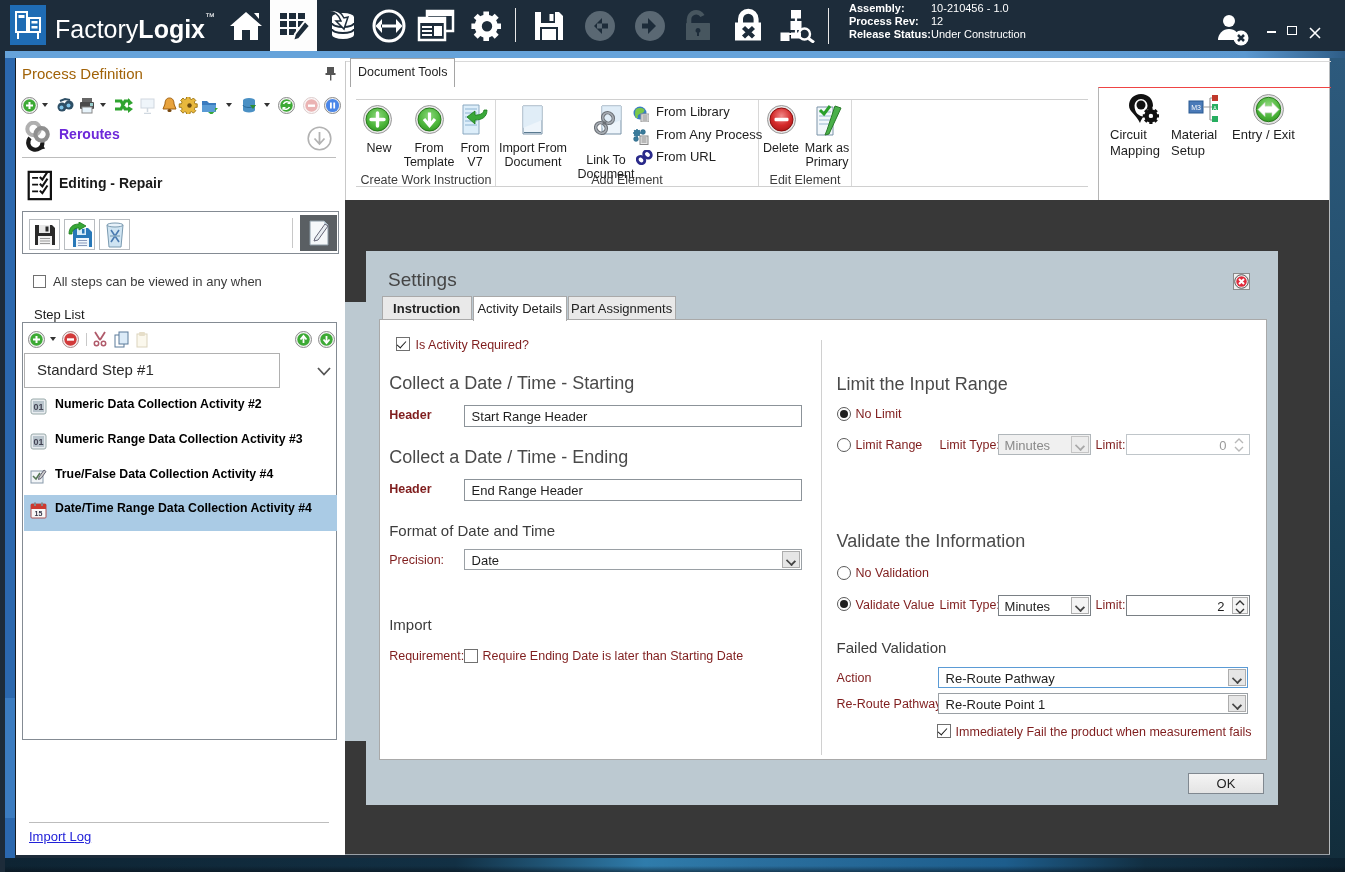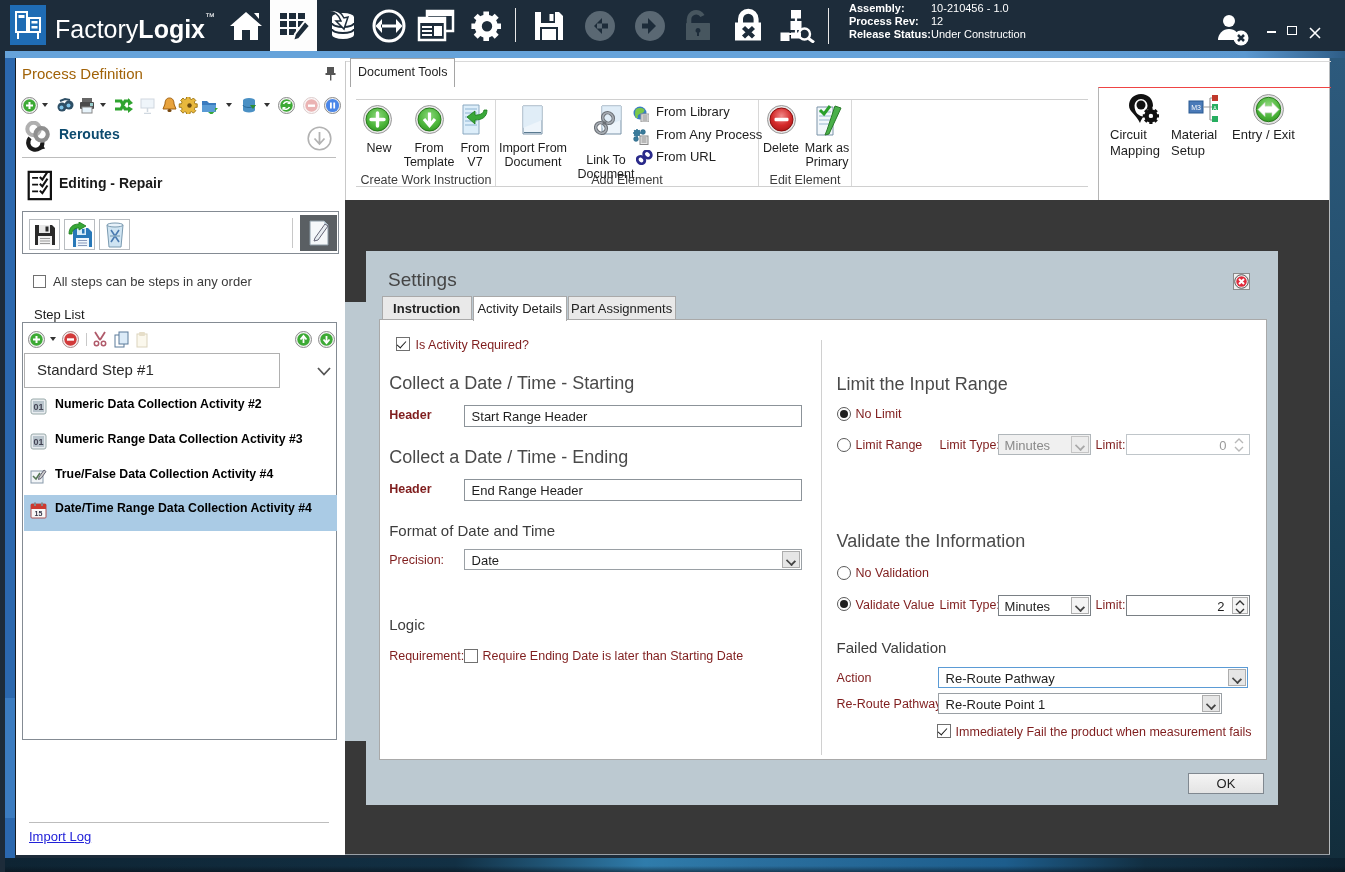--- a/index.html
+++ b/index.html
@@ -278,21 +278,21 @@
         </g>
       </svg>
     </div>
     <div class="abs" id="reroutes" style="left:0px;top:62px;width:330px;height:34px;">
       <svg width="32" height="32" viewBox="0 0 36 36" style="position:absolute;left:6px;top:1px;">
         <circle cx="13" cy="9" r="7" fill="none" stroke="#b0b0b0" stroke-width="4.6"></circle>
         <circle cx="22" cy="15" r="7" fill="none" stroke="#8f8f8f" stroke-width="4.6"></circle>
         <path d="M9 19 a8 8 0 1 0 14 5" fill="none" stroke="#1a1a1a" stroke-width="4.6"></path>
         <path d="M26 31 L18 33 L22 25 Z" fill="#1a1a1a"></path>
       </svg>
-      <div class="abs" style="left:43px;top:6px;font-size:14px;font-weight:bold;color:#0c4a6e;">Reroutes</div>
+      <div class="abs" style="left:43px;top:6px;font-size:14px;font-weight:bold;color:#6d28d9;">Reroutes</div>
       <svg width="25" height="25" viewBox="0 0 25 25" style="position:absolute;left:291px;top:6px;">
         <circle cx="12.5" cy="12.5" r="11.3" fill="none" stroke="#b2b2b2" stroke-width="1.6"></circle>
         <path d="M12.5 6 L12.5 17 M7.5 12.5 L12.5 18 L17.5 12.5" fill="none" stroke="#b2b2b2" stroke-width="1.8"></path>
       </svg>
     </div>
     <div class="abs" style="left:6px;width:314px;height:1px;background:#bdbdbd;top:99px;"></div>
     <div class="abs" id="editrepair" style="left:0;top:110px;width:330px;height:40px;">
       <svg width="29" height="31" viewBox="0 0 34 36" style="position:absolute;left:11px;top:2px;">
         <rect x="2" y="2" width="26" height="32" fill="#fff" stroke="#111" stroke-width="2.6"></rect>
         <path d="M6 9 L13 9 M6 17 L13 17 M6 25 L13 25" stroke="#111" stroke-width="2"></path>
@@ -331,21 +331,21 @@
       <div class="abs" style="left:269px;top:6px;width:1px;height:30px;background:#c8c8c8;"></div>
       <div class="abs" style="left:277px;top:3px;width:37px;height:36px;background:#5a5f63;display:flex;align-items:center;justify-content:center;">
         <svg width="24" height="26" viewBox="0 0 24 26">
             <path d="M3 1 L17 1 L21 5 L21 25 L3 25 Z" fill="#f5f8fa" stroke="#8a9aa5"></path>
             <path d="M17 1 L17 5 L21 5 Z" fill="#c8d8e2"></path>
             <path d="M8 18 L18 4 L21 6 L11 20 L7 21 Z" fill="#e8eef2" stroke="#667"></path>
           </svg>
       </div>
     </div>
     <div class="abs cb" style="left:17px;top:217px;width:13px;height:13px;"></div>
-    <div class="abs" style="left:37px;top:216px;font-size:13px;color:#3a3a3a;">All steps can be steps in any order</div>
+    <div class="abs" style="left:37px;top:216px;font-size:13px;color:#3a3a3a;">All steps can be viewed in any when</div>
     <div class="abs" style="left:18px;top:249px;font-size:13px;color:#1a1a1a;">Step List</div>
     <div class="abs" id="steplist" style="left:6px;top:264px;width:315px;height:418px;border:1px solid #848b93;background:#fff;">
       <svg width="313" height="17" viewBox="0 0 313 17" style="position:absolute;left:0;top:8px;">
         <g>
           <g transform="translate(5,0)">
               <circle cx="8.5" cy="8.5" r="8" fill="#f2f2f2" stroke="#8a8a8a"></circle>
               <circle cx="8.5" cy="8.5" r="6.2" fill="#3daa35"></circle>
               <path d="M8.5 5 L8.5 12 M5 8.5 L12 8.5" stroke="#fff" stroke-width="2"></path>
             </g>
           <path d="M27 6 L33 6 L30 10 Z" fill="#333"></path>
@@ -635,21 +635,21 @@
           <span style="position:absolute;left:7px;top:3px;">End Range Header</span>
         </div>
       <div class="abs h15" style="left:10.6px;top:203px;">Format of Date and Time</div>
       <div class="abs lbl" style="left:10.6px;top:234px;text-align:right;">Precision:</div>
       <div class="abs tbox" style="left:85px;top:230px;width:338px;height:21px;border-color:#9aa0a5;">
           <span style="position:absolute;left:7px;top:3px;">Date</span>
         <div class="ddbtn">
             <div class="chev" style="top:5px;"></div>
           </div>
       </div>
-      <div class="abs h15" style="left:10.6px;top:297px;">Logic</div>
+      <div class="abs h15" style="left:10.6px;top:297px;">Import</div>
       <div class="abs lbl" style="left:10.6px;top:330px;">Requirement:</div>
       <div class="abs cb" style="left:85px;top:330px;"></div>
       <div class="abs lbl" style="left:104px;top:330px;">Require Ending Date is later than Starting Date</div>
 
       <div class="abs h19" style="left:458px;top:55px;">Limit the Input Range</div>
       <div class="abs radio sel" style="left:458px;top:88px;"></div>
       <div class="abs lbl" style="left:477px;top:88px;">No Limit</div>
       <div class="abs radio" style="left:458px;top:119px;"></div>
       <div class="abs lbl" style="left:477px;top:119px;">Limit Range</div>
       <div class="abs lbl" style="left:561px;top:119px;">Limit Type:</div>
@@ -689,21 +689,21 @@
       </div>
       <div class="abs h15" style="left:458px;top:320px;">Failed Validation</div>
       <div class="abs lbl" style="left:458px;top:352px;">Action</div>
       <div class="abs tbox" style="left:559px;top:348px;width:310px;height:21px;border-color:#5b9bd5;">
           <span style="position:absolute;left:7px;top:3px;">Re-Route Pathway</span>
         <div class="ddbtn">
             <div class="chev" style="top:5px;"></div>
           </div>
       </div>
       <div class="abs lbl" style="left:458px;top:378px;">Re-Route Pathway</div>
-      <div class="abs tbox" style="left:559px;top:374px;width:284px;height:21px;border-color:#9aa0a5;">
+      <div class="abs tbox" style="left:559px;top:374px;width:310px;height:21px;border-color:#9aa0a5;">
           <span style="position:absolute;left:7px;top:3px;">Re-Route Point 1</span>
         <div class="ddbtn">
             <div class="chev" style="top:5px;"></div>
           </div>
       </div>
       <div class="abs cb ck" style="left:558px;top:405px;"></div>
       <div class="abs lbl" style="left:577px;top:406px;">Immediately Fail the product when measurement fails</div>
     </div>
     <div class="abs" style="left:822px;top:522px;width:76px;height:21px;background:linear-gradient(#f4f4f4,#e4e4e4);border:1px solid #808890;font-size:13px;color:#222;text-align:center;line-height:20px;">OK</div>
   </div>

